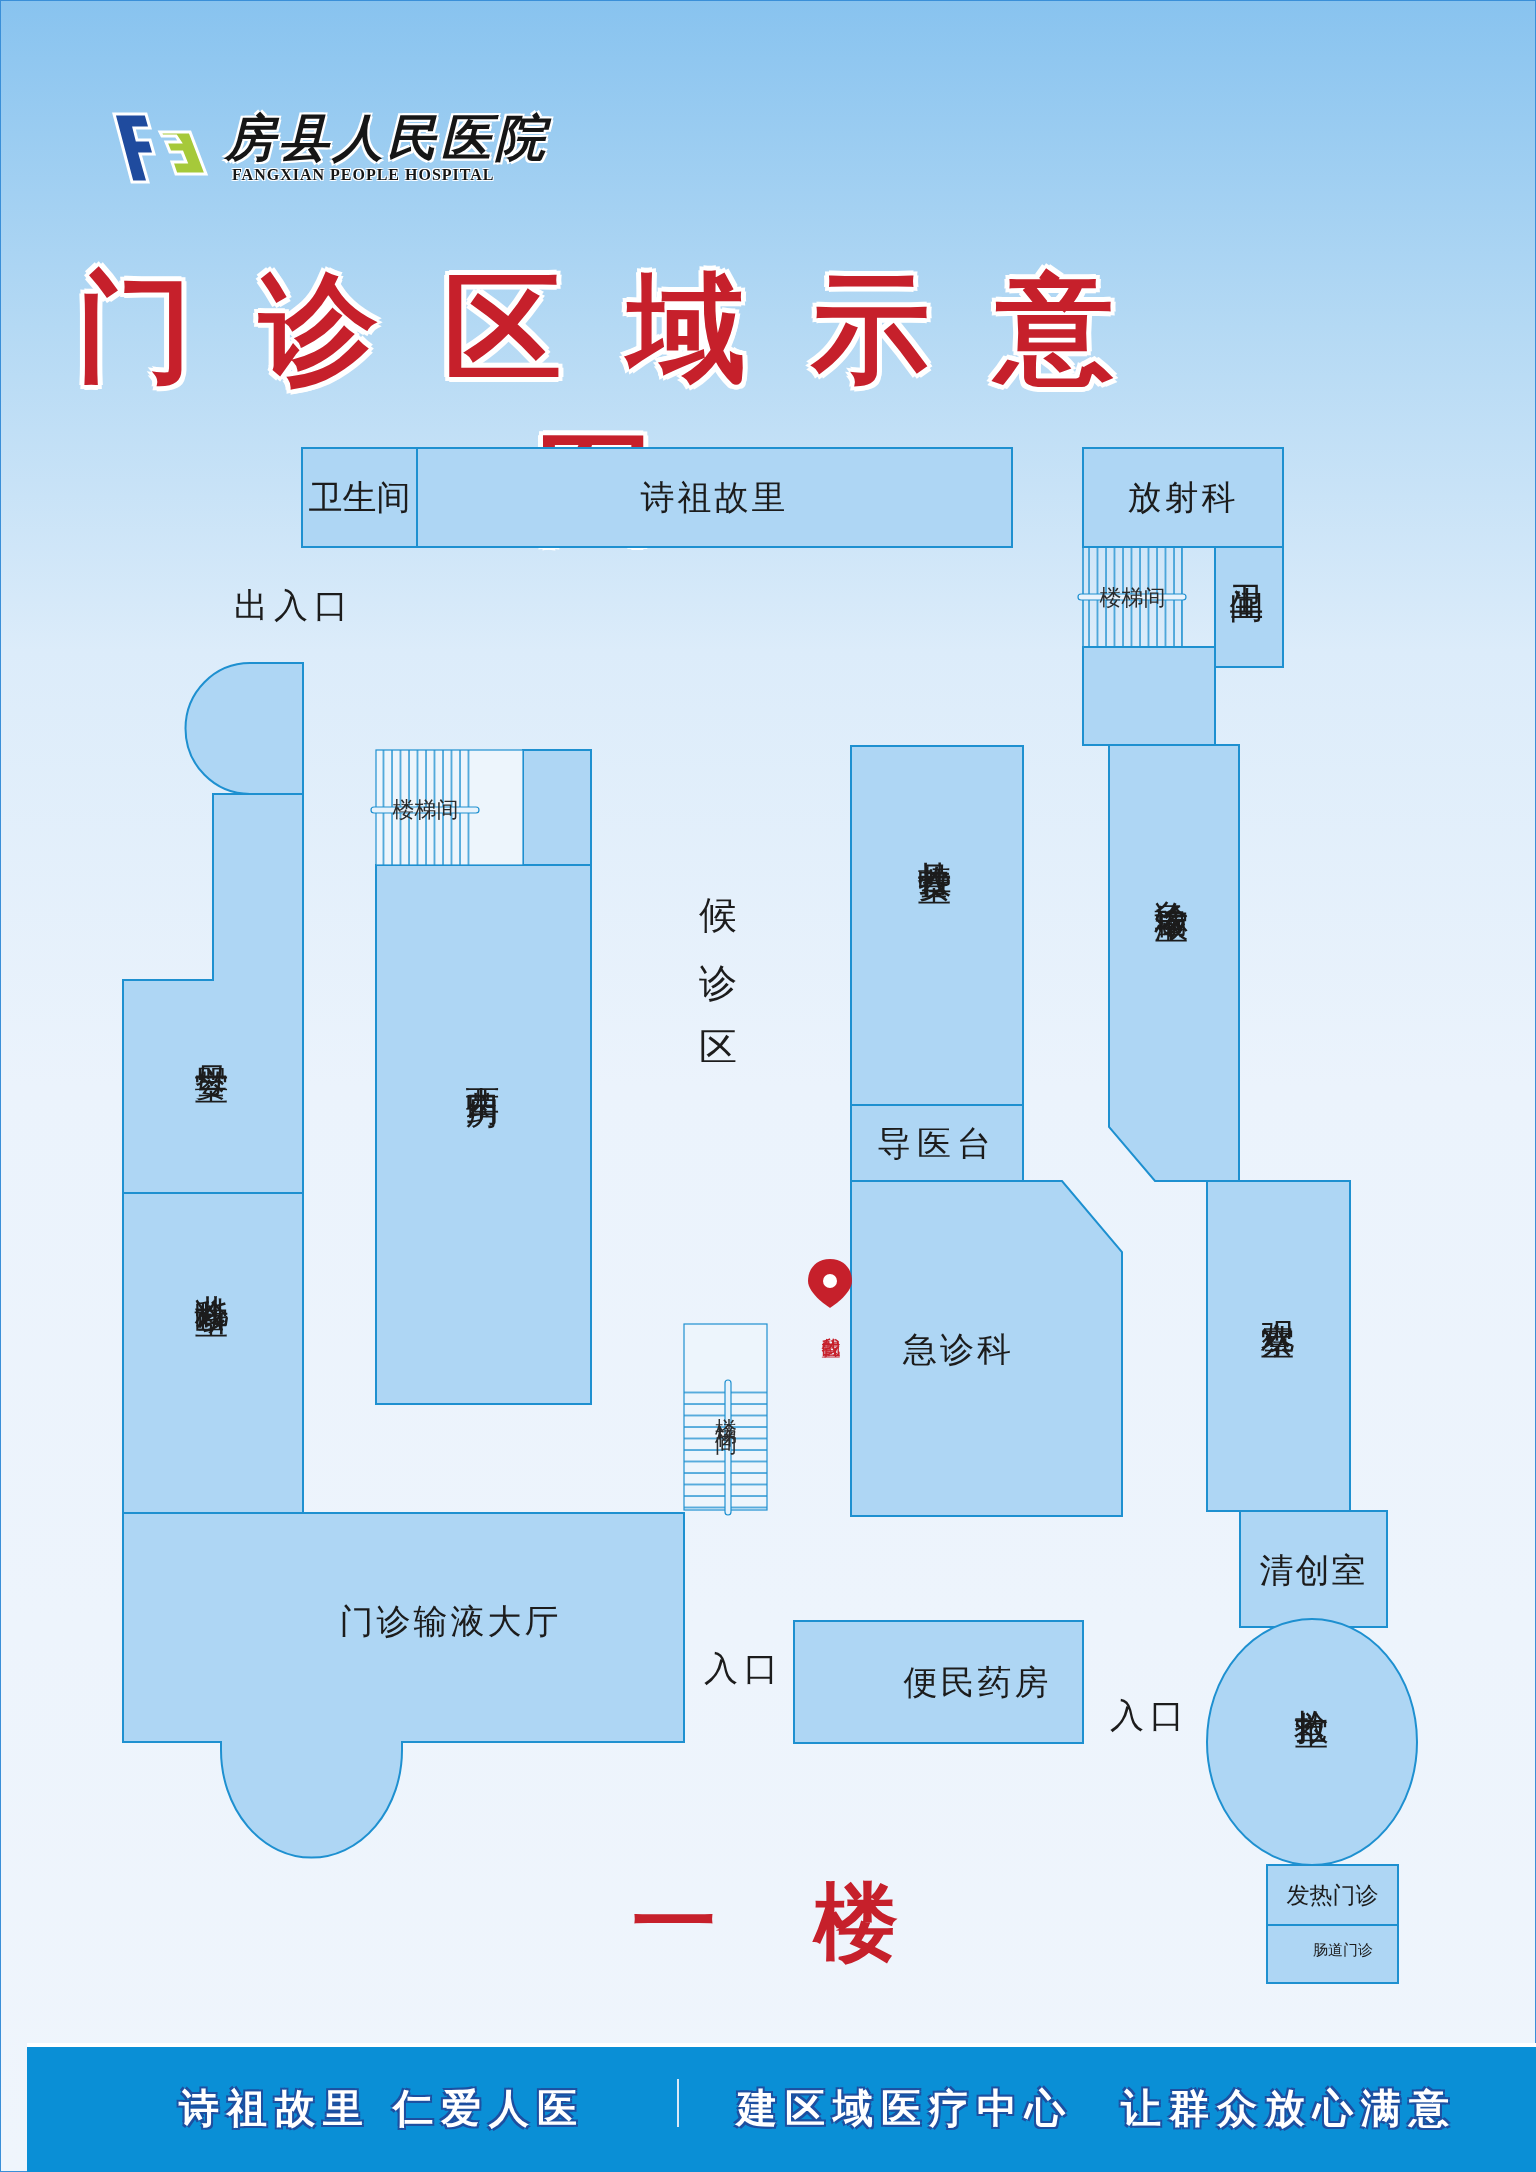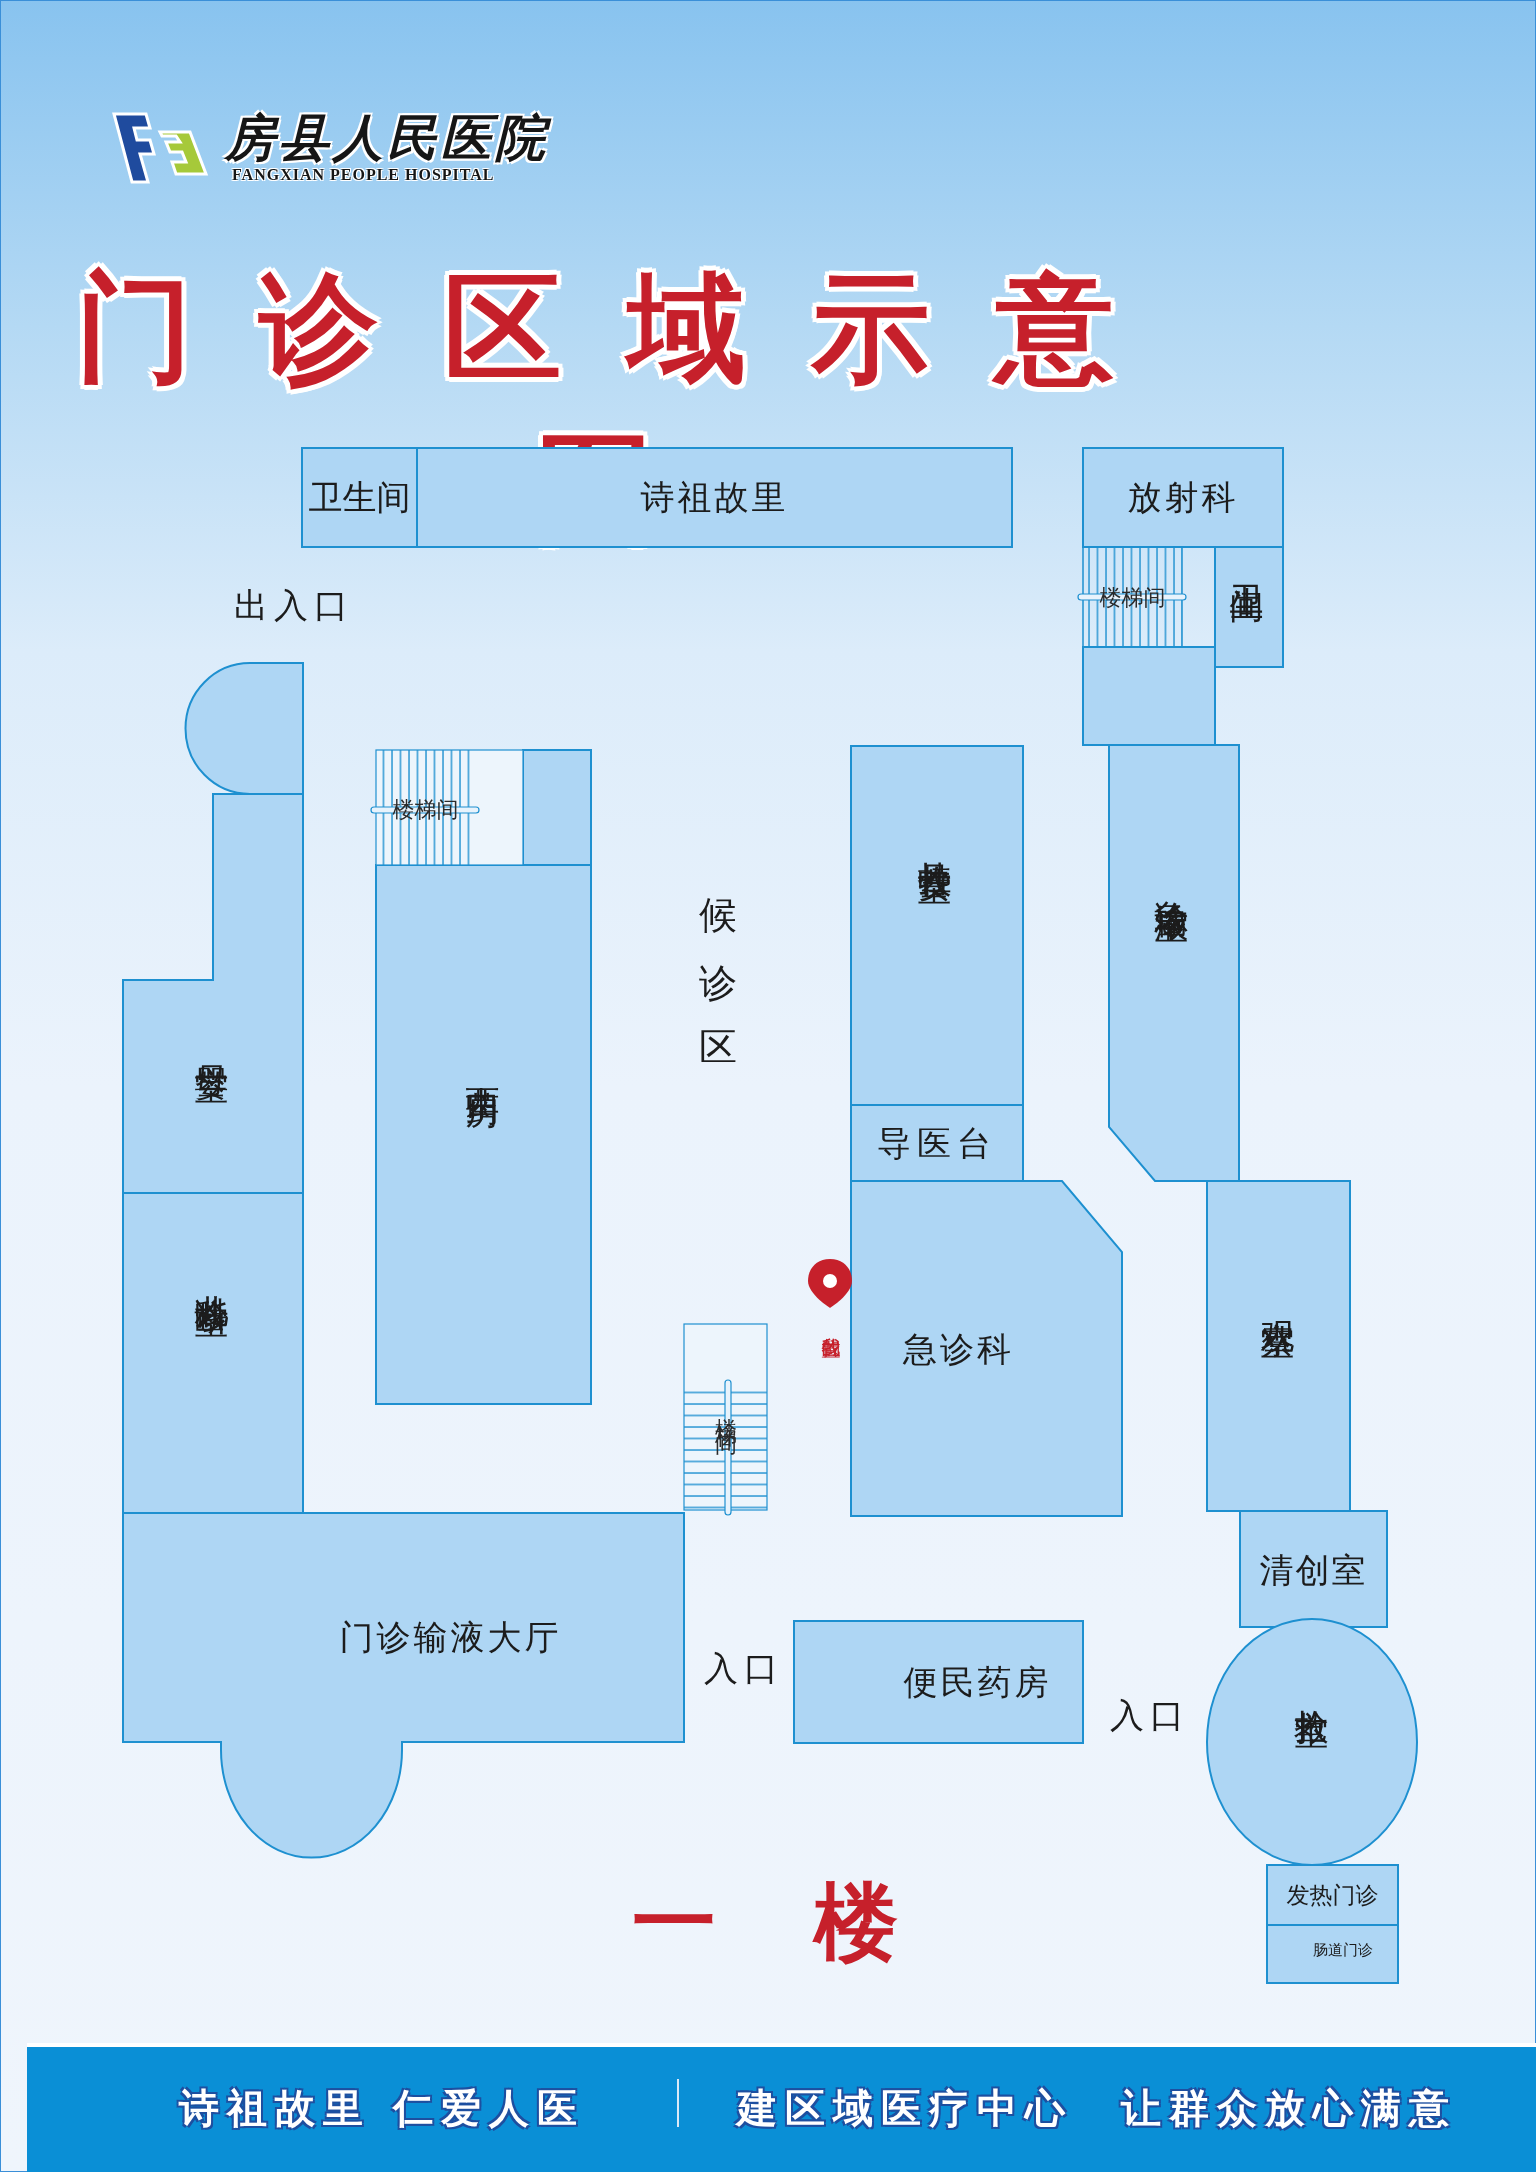--- a/index.html
+++ b/index.html
@@ -122,21 +122,21 @@
 <div class="lbl" style="left:851px;top:1332px;width:215px;letter-spacing:3px;">急诊科</div>
 
 <div class="lbl vert" style="left:1155px;top:873px;">急诊输液室</div>
 <div class="lbl vert" style="left:1261px;top:1293px;">观察室</div>
 <div class="lbl" style="left:1240px;top:1553px;width:147px;letter-spacing:2px;">清创室</div>
 <div class="lbl vert" style="left:1295px;top:1683px;">抢救室</div>
 <div class="lbl" style="left:1267px;top:1884px;width:131px;font-size:23px;">发热门诊</div>
 <div class="lbl" style="left:1267px;top:1943px;width:152px;font-size:15px;">肠道门诊</div>
 
 <div class="lbl vert small" style="left:715px;top:1400px;font-size:22px;letter-spacing:8px;">楼梯间</div>
-<div class="lbl" style="left:123px;top:1604px;width:655px;letter-spacing:3px;margin-top:16px;">门诊输液大厅</div>
+<div class="lbl" style="left:123px;top:1604px;width:655px;letter-spacing:3px;">门诊输液大厅</div>
 <div class="lbl" style="left:794px;top:1665px;width:289px;letter-spacing:3px;padding-left:39px;">便民药房</div>
 
 <div class="area vert" style="left:699px;top:868px;letter-spacing:66px;">候诊区</div>
 <div class="area" style="left:234px;top:588px;font-size:34px;letter-spacing:6px;">出入口</div>
 <div class="area" style="left:704px;top:1651px;font-size:34px;letter-spacing:6px;">入口</div>
 <div class="area" style="left:1110px;top:1698px;font-size:34px;letter-spacing:6px;">入口</div>
 
 <div class="pin-lbl" style="left:819px;top:1322px;">我的位置</div>
 
 <div class="floor" style="left:632px;">一</div>

